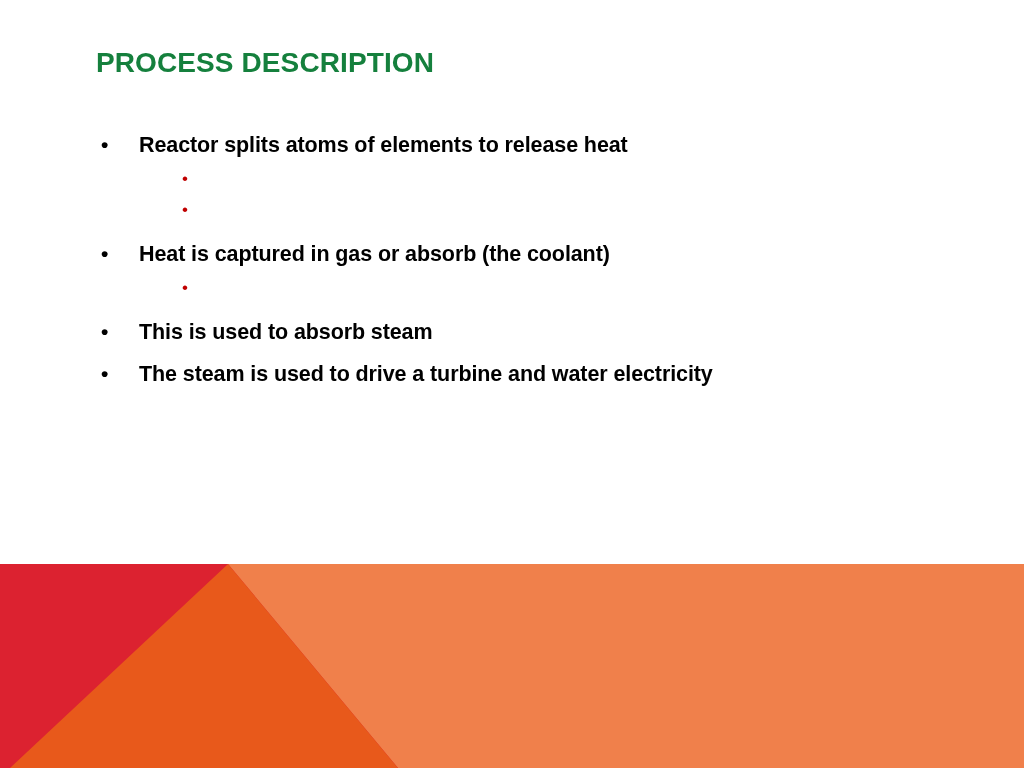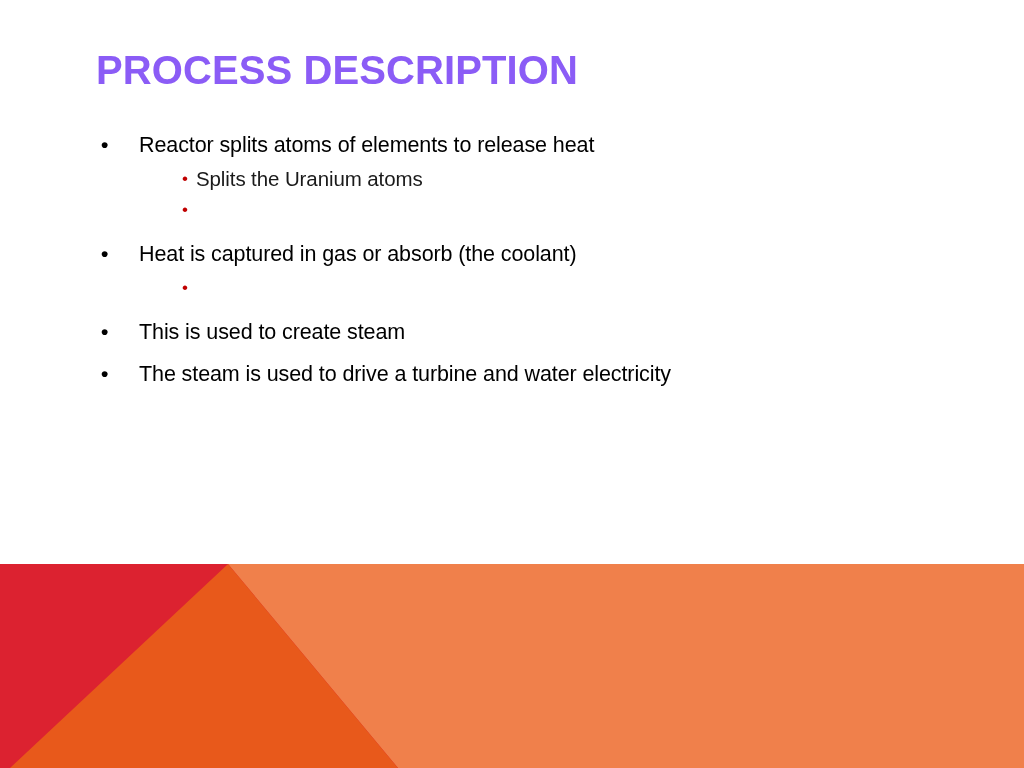--- a/index.html
+++ b/index.html
@@ -18,24 +18,24 @@
     background: #ffffff;
     overflow: hidden;
   }
 
   
   .slide-title {
     position: absolute;
     left: 96px;
     top: 48px;
     width: 860px;
-    font-size: 40px;
+    font-size: 28px;
     font-weight: bold;
     letter-spacing: 0.1px;
-    color: #8b5cf6;
+    color: #15803d;
     text-transform: uppercase;
     line-height: 1.1;
     white-space: nowrap;
   }
 
   
   .body-block {
     position: absolute;
     left: 96px;
     top: 130px;
@@ -59,21 +59,21 @@
     font-weight: bold;
     line-height: 30px;
     color: #000000;
     text-align: left;
     padding-left: 5px;
     box-sizing: border-box;
   }
   .lvl1 .text {
     flex: 1 1 auto;
     font-size: 21.5px;
-    font-weight: normal;
+    font-weight: bold;
     line-height: 30px;
     color: #000000;
     letter-spacing: -0.1px;
   }
 
   
   .lvl2 {
     margin-bottom: 1px;
   }
   .lvl2 .marker {
@@ -123,39 +123,38 @@
 
   <div class="body-block">
 
     <div class="bullet-row lvl1">
       <span class="marker">•</span>
       <span class="text">Reactor splits atoms of elements to release heat</span>
     </div>
 
     <div class="bullet-row lvl2">
       <span class="marker">•</span>
-      <span class="text">Splits the Uranium atoms</span>
     </div>
 
     <div class="bullet-row lvl2">
       <span class="marker">•</span>
     </div>
 
     <div class="bullet-row lvl1 gap-before">
       <span class="marker">•</span>
       <span class="text">Heat is captured in gas or absorb (the coolant)</span>
     </div>
 
     <div class="bullet-row lvl2">
       <span class="marker">•</span>
     </div>
 
     <div class="bullet-row lvl1 gap-before">
       <span class="marker">•</span>
-      <span class="text">This is used to create steam</span>
+      <span class="text">This is used to absorb steam</span>
     </div>
 
     <div class="bullet-row lvl1 gap-before-sm">
       <span class="marker">•</span>
       <span class="text">The steam is used to drive a turbine and water electricity</span>
     </div>
 
   </div>
 
   <div class="footer-graphic">

